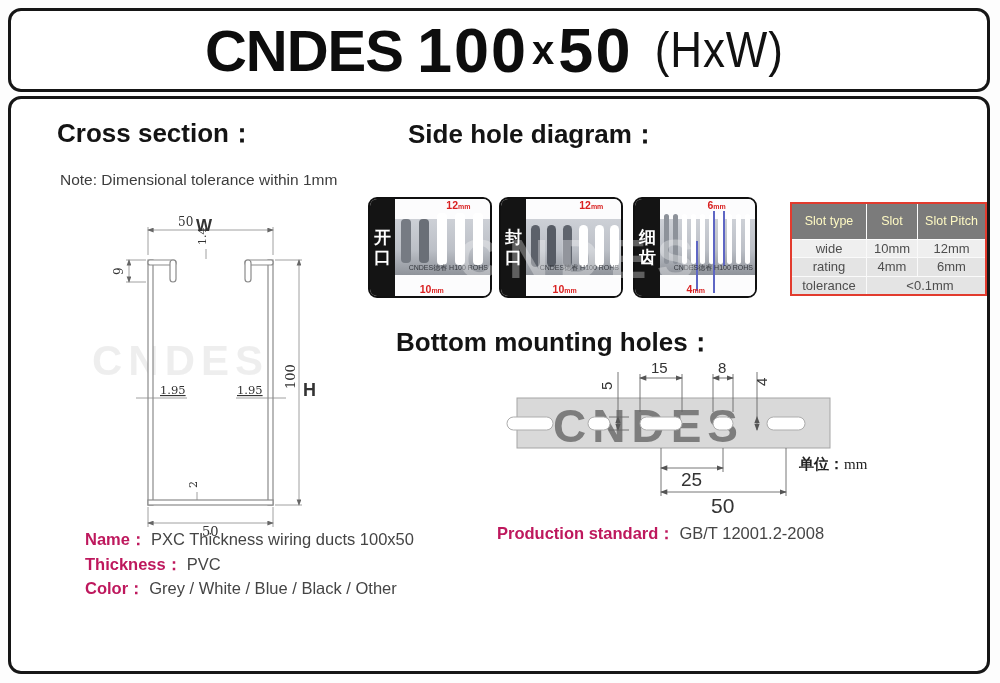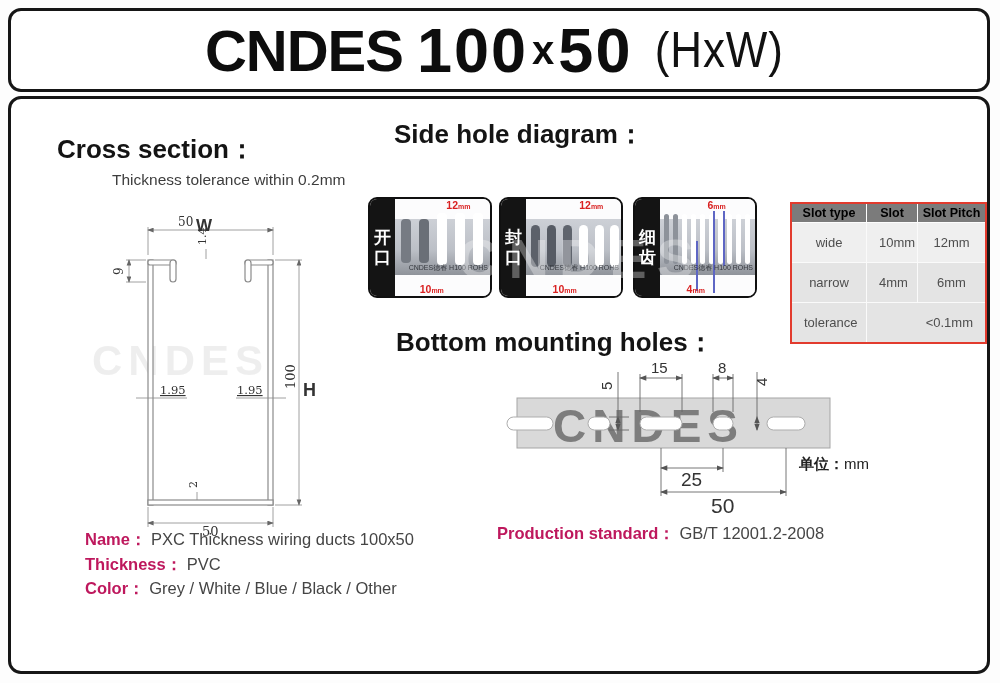--- a/index.html
+++ b/index.html
@@ -31,50 +31,50 @@
   .slot{position:absolute;}
   .print{position:absolute;top:64px;left:0;right:2px;font-size:7px;color:#34373d;text-align:right;white-space:nowrap;}
   .rdim{position:absolute;font-weight:700;color:#d92121;font-size:10.5px;line-height:1;white-space:nowrap;}
   .rdim small{font-size:7px;}
   .bl{position:absolute;width:1.5px;background:#5e66c4;}
   .wmark-photos{position:absolute;left:458px;top:226px;font-size:56px;font-weight:800;
         color:rgba(255,255,255,.32);letter-spacing:10px;pointer-events:none;z-index:5;}
   
   #slot-table{position:absolute;left:790px;top:202px;width:191px;height:94px;border-collapse:collapse;
         table-layout:fixed;border:2px solid #e23b2e;background:#ececec;}
-  #slot-table th{background:#7b7b7b;color:#000000;font-size:12.5px;font-weight:700;padding:2px 0;border:1px solid #fdfdfd;}
-  #slot-table td{font-size:13px;color:#4e4e4e;text-align:center;padding:12px;border:1px solid #fafafa;}
+  #slot-table th{background:#7b7b7b;color:#fef9c3;font-size:12.5px;font-weight:400;padding:8px 0;border:1px solid #fdfdfd;}
+  #slot-table td{font-size:13px;color:#4e4e4e;text-align:center;padding:0;border:1px solid #fafafa;}
   #slot-table tr.r0{background:#efefef;} #slot-table tr.r1{background:#e4e4e4;}
   
   svg text{font-family:"DejaVu Serif",serif;fill:#333;}
   svg text.sans{font-family:"Liberation Sans",sans-serif;}
-  .unit-lab{position:absolute;left:799px;top:455px;font-size:15px;color:#222;}
+  .unit-lab{position:absolute;left:799px;top:455px;font-size:15px;color:#222;font-family:Liberation Serif, serif;}
   .unit-lab b{font-weight:700;}
 </style>
 </head>
 <body>
 
 <div id="stage">
 
   <div class="card" style="left:8px;top:8px;width:982px;height:84px;"></div>
   <div class="abs" id="title-row">
     <span class="t-brand">CNDES</span>
     <span style="display:flex;align-items:center;">
       <span class="t-num">100</span>
       <span class="t-x">x</span>
       <span class="t-num">50</span>
     </span>
     <span class="t-suf">(HxW)</span>
   </div>
 
   <div class="card" style="left:8px;top:96px;width:982px;height:578px;"></div>
 
-  <div class="h2" style="left:57px;top:116px;margin-top:16px;">Cross section：</div>
+  <div class="h2" style="left:57px;top:116px;">Cross section：</div>
   <div class="note" style="left:60px;top:170px;">
-    <div class="l2">Thickness tolerance within 0.2mm</div>
+    <div>Note: Dimensional tolerance within 1mm</div>
   </div>
 
   <svg class="abs" style="left:90px;top:205px;" width="250" height="335" viewBox="0 0 250 335">
     <defs>
       <marker id="aE" markerWidth="9" markerHeight="8" refX="7" refY="3" orient="auto">
           <path d="M0,0 L8,3 L0,6 z" fill="#666"></path>
         </marker>
       <marker id="aS" markerWidth="9" markerHeight="8" refX="1" refY="3" orient="auto">
           <path d="M8,0 L0,3 L8,6 z" fill="#666"></path>
         </marker>
@@ -112,21 +112,21 @@
     <text x="116" y="40" font-size="11" transform="rotate(-90 116 40)">1.4</text>
     <text x="33" y="70" font-size="12" transform="rotate(-90 33 70)">9</text>
     <text x="205" y="184" font-size="13" transform="rotate(-90 205 184)">100</text>
     <text x="213" y="191" font-size="18" font-weight="800" class="sans" fill="#0d0d0d">H</text>
     <text x="70" y="189" font-size="11.5" text-decoration="underline">1.95</text>
     <text x="147" y="189" font-size="11.5" text-decoration="underline">1.95</text>
     <text x="107" y="283" font-size="11" transform="rotate(-90 107 283)">2</text>
     <text x="112" y="331" font-size="13">50</text>
   </svg>
 
-  <div class="h2" style="left:394px;top:117px;">Side hole diagram：</div>
+  <div class="h2" style="left:408px;top:117px;">Side hole diagram：</div>
 
   <div class="photo" style="left:368px;">
     <div class="band">
       <span>开</span>
       <span>口</span>
     </div>
     <div class="pic">
       <div class="duct"></div>
       <div class="slot" style="left:6px;top:20px;width:10px;height:44px;border-radius:4px;background:#767b83;"></div>
       <div class="slot" style="left:24px;top:20px;width:10px;height:44px;border-radius:4px;background:#6a6f77;"></div>
@@ -192,27 +192,27 @@
       <th style="width:74px;">Slot type</th>
       <th style="width:50px;">Slot</th>
       <th style="width:67px;">Slot Pitch</th>
     </tr>
     <tr class="r0">
       <td>wide</td>
       <td>10mm</td>
       <td>12mm</td>
     </tr>
     <tr class="r1">
-      <td>narrow</td>
+      <td>rating</td>
       <td>4mm</td>
       <td>6mm</td>
     </tr>
     <tr class="r1">
       <td>tolerance</td>
-      <td colspan="2" style="text-align:right;padding-left:8px;">&lt;0.1mm</td>
+      <td colspan="2" style="text-align:center;padding-left:8px;">&lt;0.1mm</td>
     </tr>
   </tbody>
     </table>
 
   <div class="h2" style="left:396px;top:325px;">Bottom mounting holes：</div>
 
   <svg class="abs" style="left:495px;top:360px;" width="400" height="160" viewBox="0 0 400 160">
     <defs>
       <marker id="bE" markerWidth="9" markerHeight="8" refX="7" refY="3" orient="auto">
           <path d="M0,0 L8,3 L0,6 z" fill="#555"></path>

